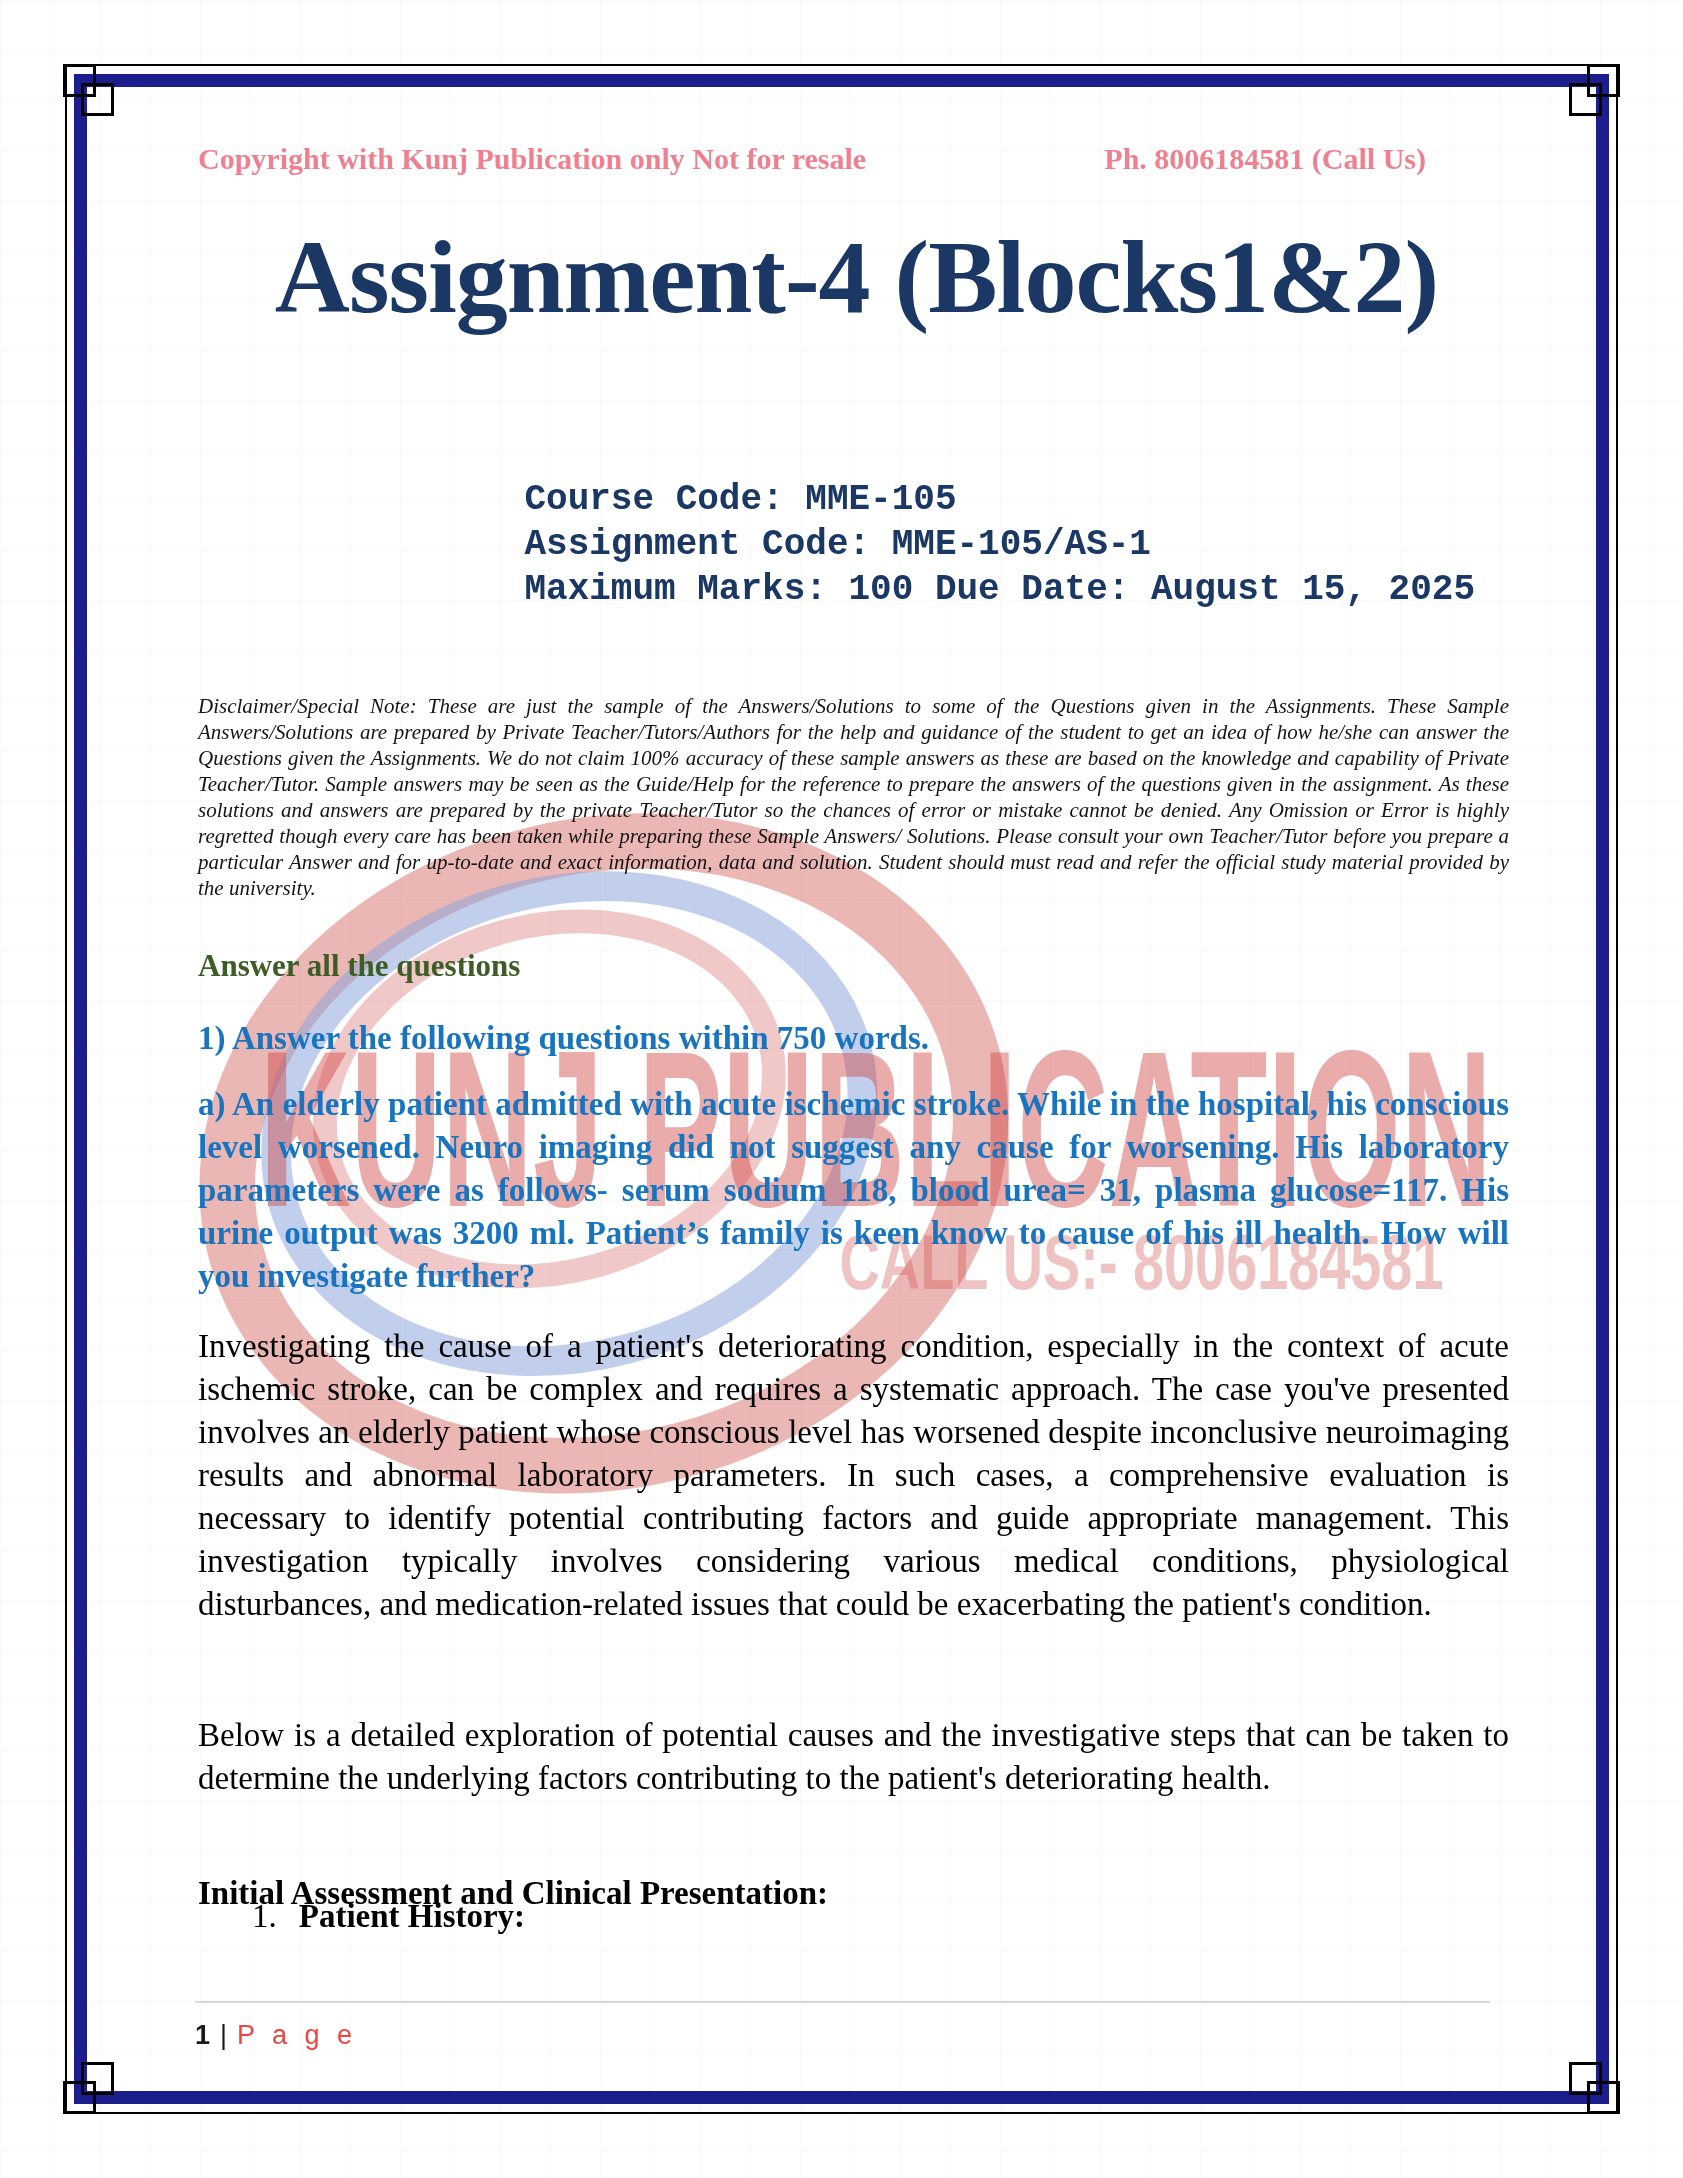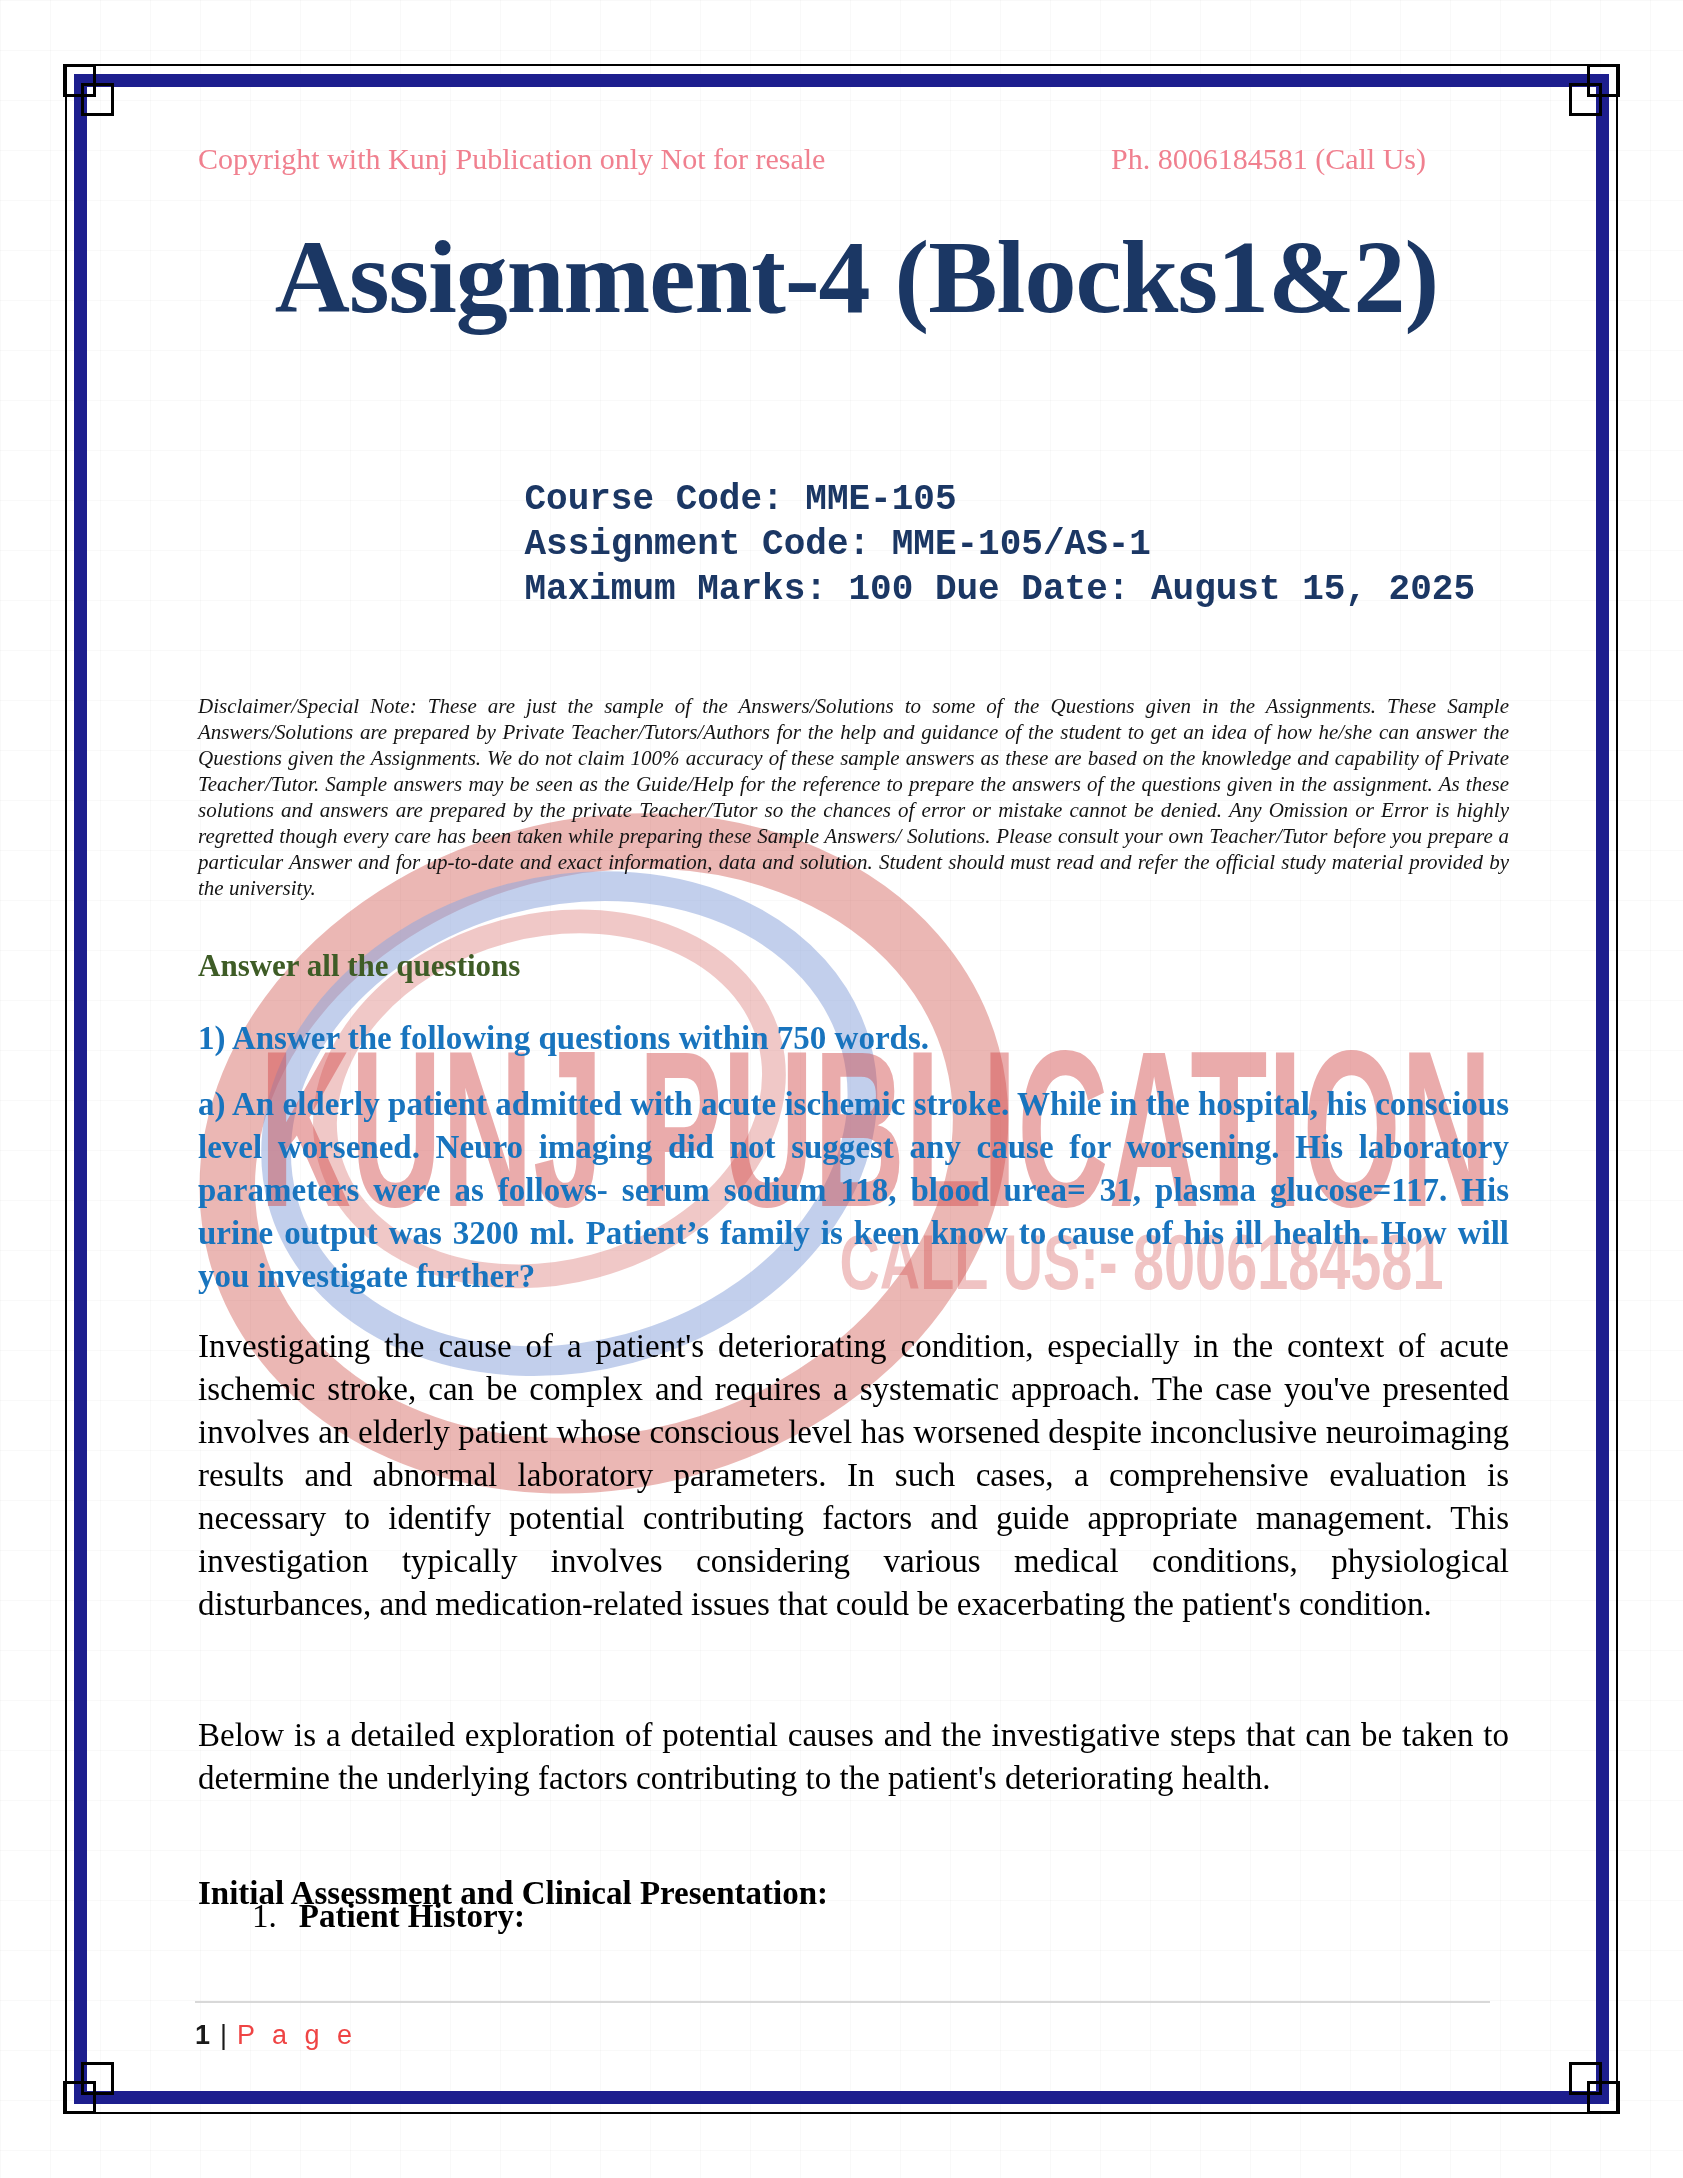--- a/index.html
+++ b/index.html
@@ -17,21 +17,21 @@
   
   .border-outer{position:absolute;top:64px;left:65px;right:65px;bottom:64px;border:2px solid #000;z-index:2;}
   .border-band{position:absolute;top:74px;left:74px;right:74px;bottom:74px;border:13px solid #1d1e8e;z-index:1;}
   .corner-sq{position:absolute;width:33px;height:33px;border:3px solid #000;box-sizing:border-box;z-index:3;background:transparent;}
   
   .watermark{position:absolute;top:0;left:0;z-index:1;}
   
   .content{position:absolute;inset:0;z-index:4;}
   .abs{position:absolute;}
   .hdr{top:142px;left:198px;width:1228px;display:flex;justify-content:space-between;
-       font-size:30px;font-weight:normal;color:#F0808F;}
+       font-size:30px;font-weight:bold;color:#F0808F;}
   .title{top:220px;left:198px;width:1317px;font-size:104px;font-weight:bold;color:#1B3764;line-height:1.1;letter-spacing:-1px;text-align:center;}
   .course{top:477px;right:208px;text-align:left;font-size:36px;font-weight:bold;color:#1B3764;line-height:45px;font-family:Liberation Mono, monospace;}
   .disclaimer{top:693px;left:198px;width:1311px;font-size:21px;font-style:italic;color:#141414;
               line-height:26px;text-align:justify;text-justify:inter-word;}
   .green-head{top:948px;left:198px;font-size:31px;font-weight:bold;color:#3E5C26;}
   .q-intro{top:1020px;left:198px;font-size:33px;font-weight:bold;color:#1874BE;}
   .q-body{top:1075px;left:198px;width:1311px;font-size:33px;font-weight:bold;color:#1874BE;
           line-height:43px;text-align:justify;text-justify:inter-word;margin-top:8px;}
   .para1{top:1325px;left:198px;width:1311px;font-size:33px;color:#000;line-height:43px;
          text-align:justify;text-justify:inter-word;}

